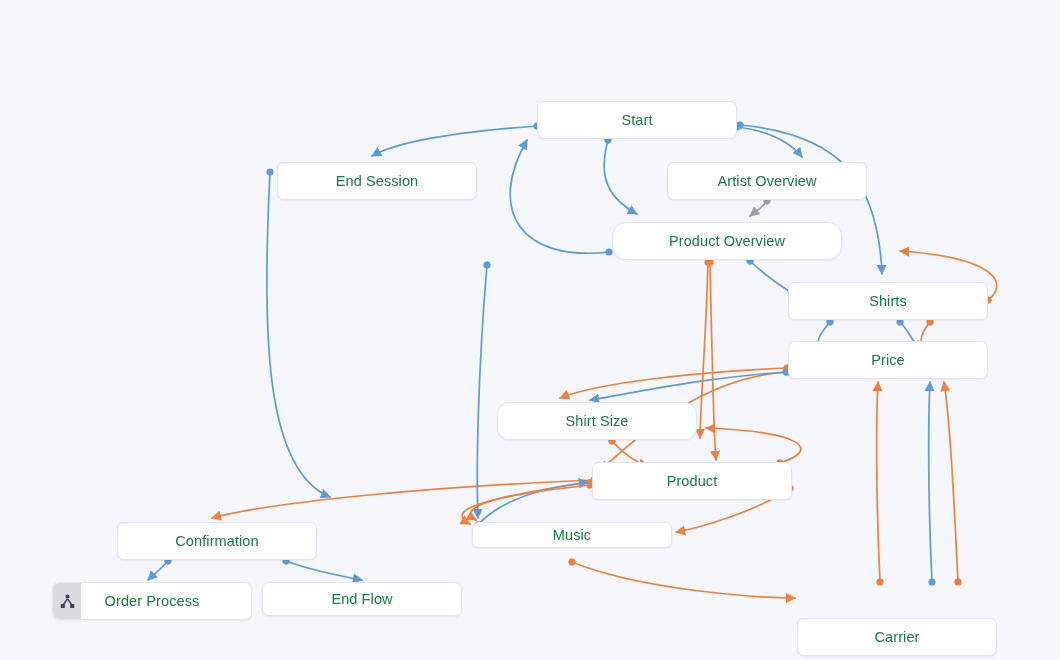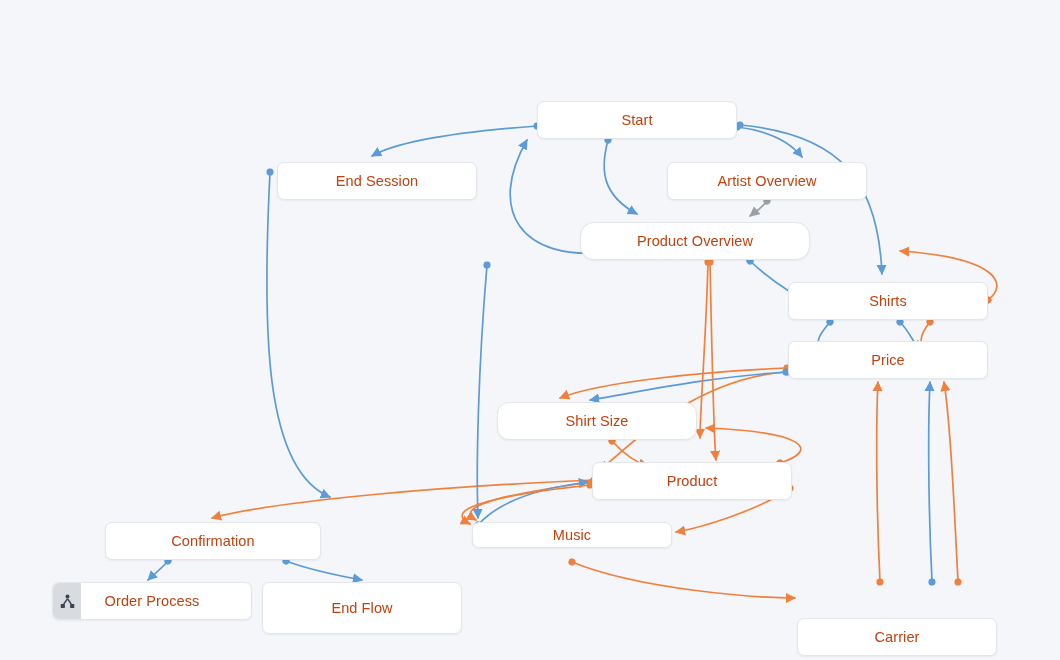--- a/index.html
+++ b/index.html
@@ -34,21 +34,21 @@
     border: 1px solid #e3e6ea;
     border-radius: 7px;
     box-shadow: 0 1px 2px rgba(20, 30, 50, 0.06);
     display: flex;
     align-items: center;
     justify-content: center;
     overflow: hidden;
   }
   .node .node-label {
     font-size: 14.5px;
-    color: #c2410c;
+    color: #15803d;
     letter-spacing: 0.1px;
     line-height: 1;
     white-space: nowrap;
   }
   .node.has-badge {
     justify-content: center;
     padding-left: 0;
   }
   .node.has-badge .node-label {
     flex: 1;
@@ -132,56 +132,56 @@
   <div id="nodes-group">
       <div class="node" style="left: 537px; top: 101px; width: 200px; height: 38px;">
         <span class="node-label">Start</span>
       </div>
       <div class="node" style="left: 277px; top: 162px; width: 200px; height: 38px;">
         <span class="node-label">End Session</span>
       </div>
       <div class="node" style="left: 667px; top: 162px; width: 200px; height: 38px;">
         <span class="node-label">Artist Overview</span>
       </div>
-      <div class="node" style="left: 580px; top: 222px; width: 230px; height: 38px; border-radius: 14px;">
+      <div class="node" style="left: 612px; top: 222px; width: 230px; height: 38px; border-radius: 14px;">
         <span class="node-label">Product Overview</span>
       </div>
       <div class="node" style="left: 788px; top: 282px; width: 200px; height: 38px;">
         <span class="node-label">Shirts</span>
       </div>
       <div class="node" style="left: 788px; top: 341px; width: 200px; height: 38px; justify-content: center;">
         <span class="node-label">Price</span>
       </div>
       <div class="node" style="left: 497px; top: 402px; width: 200px; height: 38px; border-radius: 12px;">
         <span class="node-label">Shirt Size</span>
       </div>
       <div class="node" style="left: 592px; top: 462px; width: 200px; height: 38px;">
         <span class="node-label">Product</span>
       </div>
-      <div class="node" style="left: 105px; top: 522px; width: 216px; height: 38px;">
+      <div class="node" style="left: 117px; top: 522px; width: 200px; height: 38px;">
         <span class="node-label">Confirmation</span>
       </div>
       <div class="node" style="left: 472px; top: 522px; width: 200px; height: 26px; justify-content: center;">
         <span class="node-label">Music</span>
       </div>
       <div class="node has-badge" style="left: 52px; top: 582px; width: 200px; height: 38px;">
         <span class="node-badge">
           <svg width="15" height="15" viewBox="0 0 16 16">
             <g fill="#3c4450">
               <circle cx="8" cy="2.6" r="2.1"></circle>
               <path d="M7.4 4.6 L3.3 10.4 L4.6 11.3 L8.6 5.5 Z"></path>
               <path d="M8.6 4.6 L12.7 10.4 L11.4 11.3 L7.4 5.5 Z"></path>
               <rect x="0.8" y="10.6" width="4.4" height="4.4" rx="0.7"></rect>
               <rect x="10.8" y="10.6" width="4.4" height="4.4" rx="0.7"></rect>
             </g>
           </svg>
         </span>
         <span class="node-label">Order Process</span>
       </div>
-      <div class="node" style="left: 262px; top: 582px; width: 200px; height: 52px;">
+      <div class="node" style="left: 262px; top: 582px; width: 200px; height: 34px;">
         <span class="node-label">End Flow</span>
       </div>
       <div class="node" style="left: 797px; top: 582px; width: 200px; height: 38px; margin-top: 36px;">
         <span class="node-label">Carrier</span>
       </div>
     </div>
 
 </div>
 
 </body></html>

